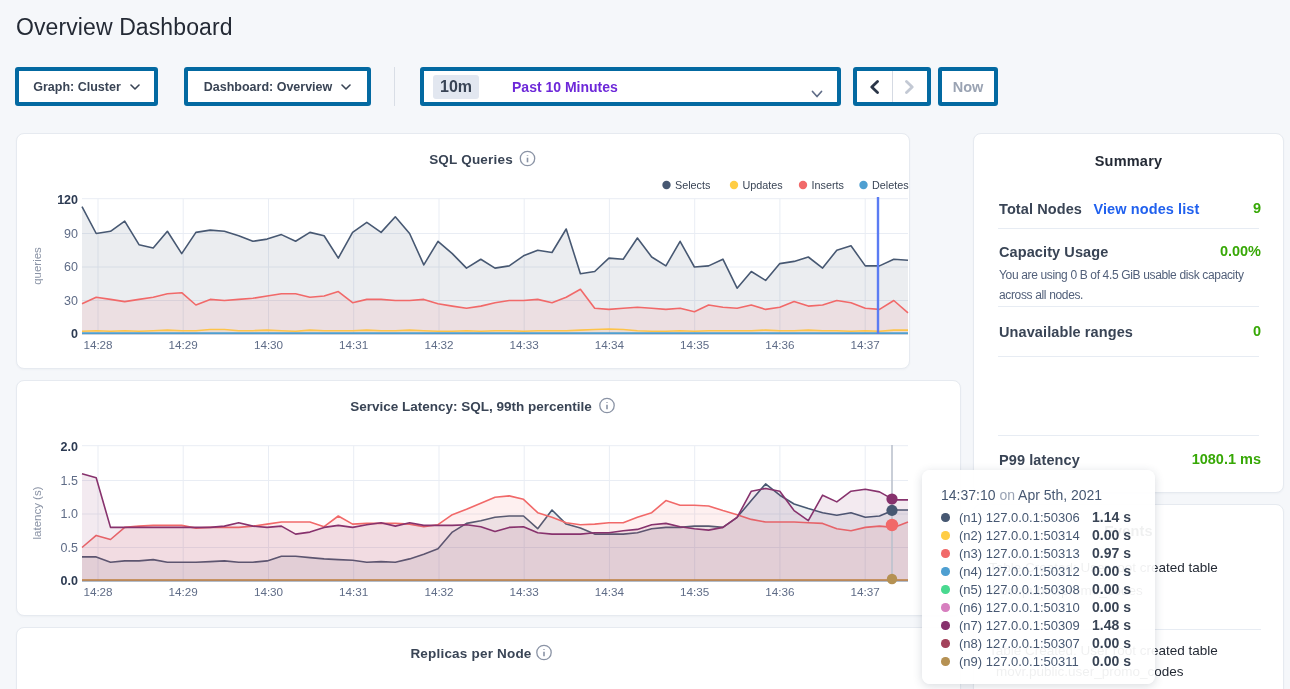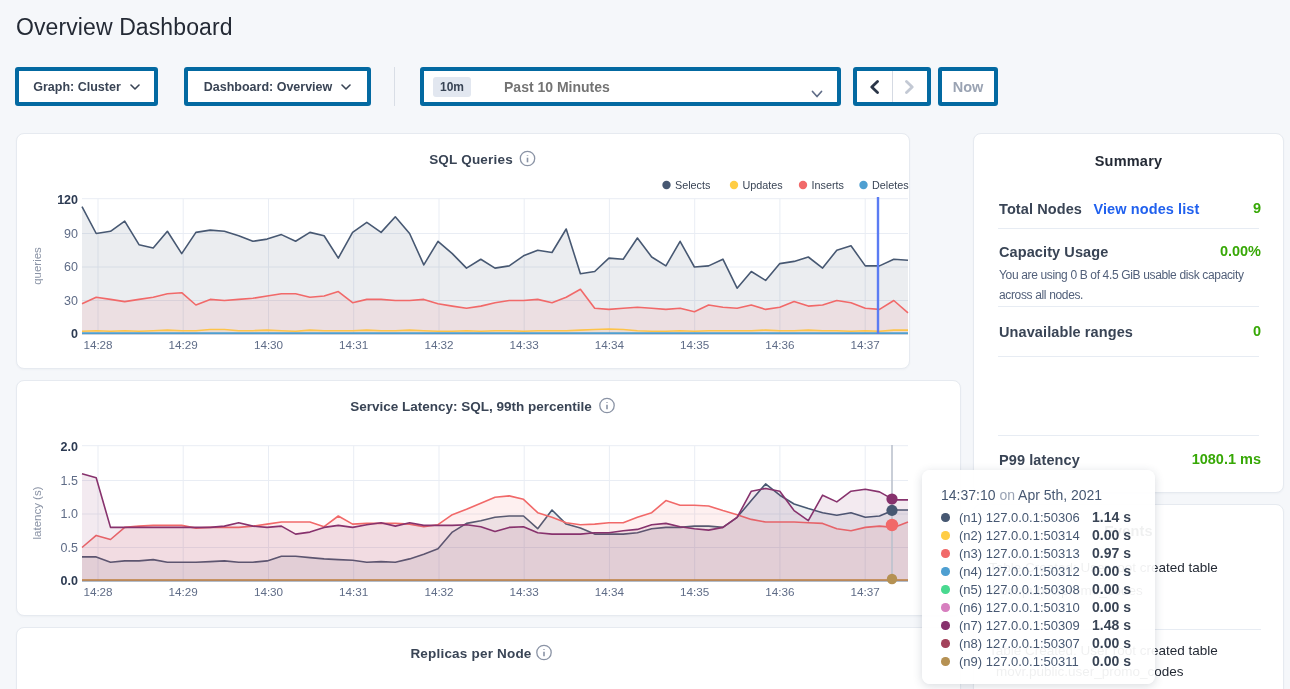--- a/index.html
+++ b/index.html
@@ -31,22 +31,22 @@
 
 <div class="btn" style="left:15px; width:143px;">Graph: Cluster <svg width="10" height="6" viewBox="0 0 10 6">
       <path d="M1 1 L5 5 L9 1" fill="none" stroke="#394455" stroke-width="1.6" stroke-linecap="round" stroke-linejoin="round"></path>
     </svg></div>
 <div class="btn" style="left:184px; width:187px;">Dashboard: Overview <svg width="10" height="6" viewBox="0 0 10 6">
       <path d="M1 1 L5 5 L9 1" fill="none" stroke="#394455" stroke-width="1.6" stroke-linecap="round" stroke-linejoin="round"></path>
     </svg></div>
 <div class="abs" style="left:394px; top:67px; width:1px; height:39px; background:#d9dee6;"></div>
 
 <div class="btn" style="left:420px; width:421px; justify-content:flex-start; padding-left:9px;">
-  <span style="background:#e2e7f0; border-radius:3px; font-size:12px; font-weight:700; color:#394455; padding:3px 7px;">10m</span>
-  <span style="color:#737373; font-size:14px;padding-left:24px;">Past 10 Minutes</span>
+  <span style="background:#e2e7f0; border-radius:3px; font-size:16px; font-weight:700; color:#394455; padding:3px 7px;">10m</span>
+  <span style="color:#6d28d9; font-size:14px;padding-left:24px;">Past 10 Minutes</span>
   <span style="position:absolute; right:14px; top:16px;"><svg width="12" height="8" viewBox="0 0 12 8">
         <path d="M1.5 1.5 L6 6.5 L10.5 1.5" fill="none" stroke="#5f6c87" stroke-width="1.7" stroke-linecap="round" stroke-linejoin="round"></path>
       </svg></span>
 </div>
 <div class="btn" style="left:853px; width:78px; gap:0; padding:0;">
   <span style="flex:1; display:flex; align-items:center; justify-content:center; height:100%; border-right:1px solid #d5dae3;">
       <svg width="9" height="14" viewBox="0 0 9 14">
         <path d="M7.5 1.5 L1.8 7 L7.5 12.5" fill="none" stroke="#2b3648" stroke-width="2.8" stroke-linecap="round" stroke-linejoin="round"></path>
       </svg>
     </span>

